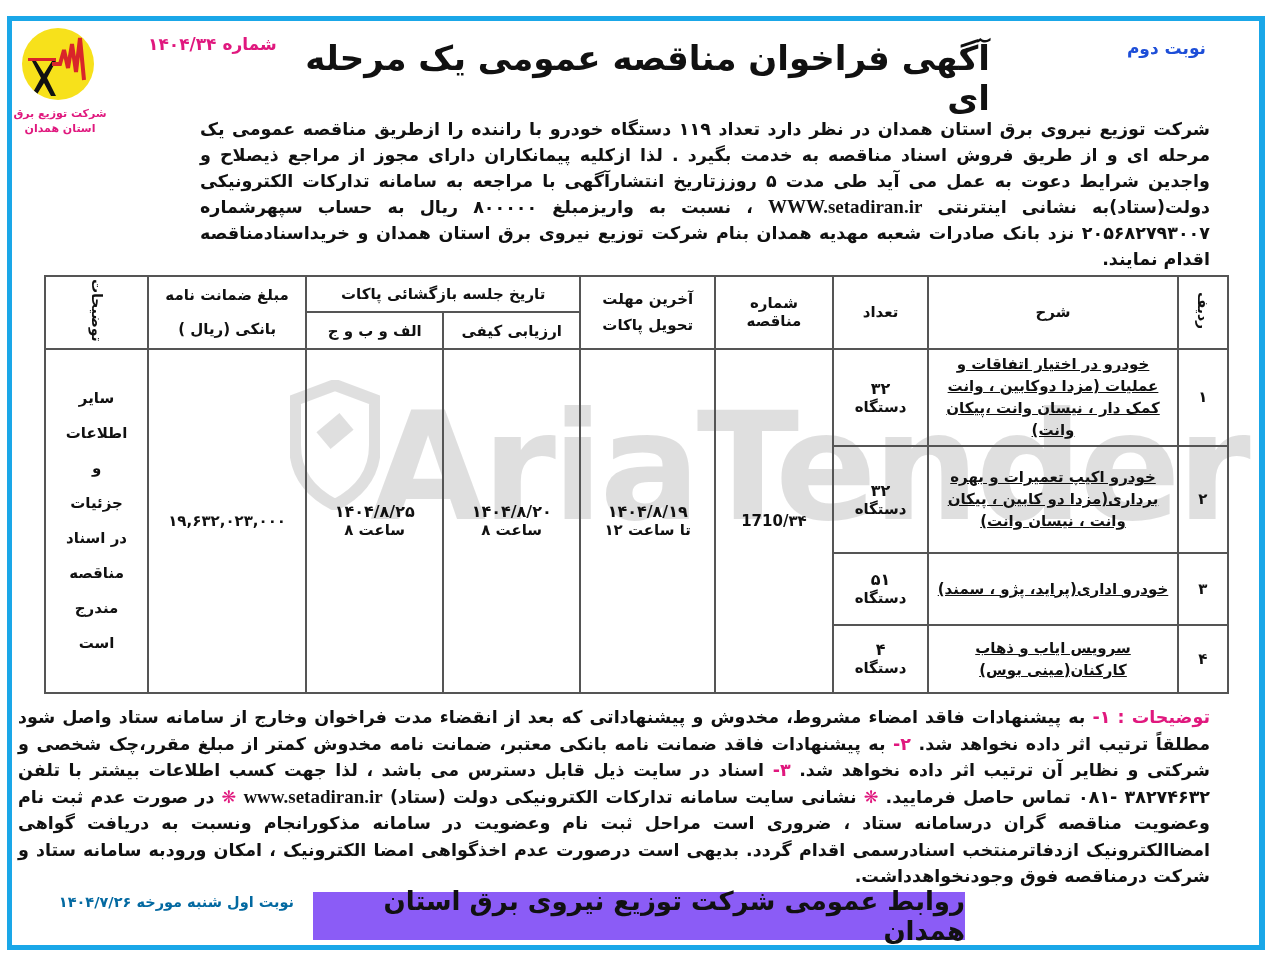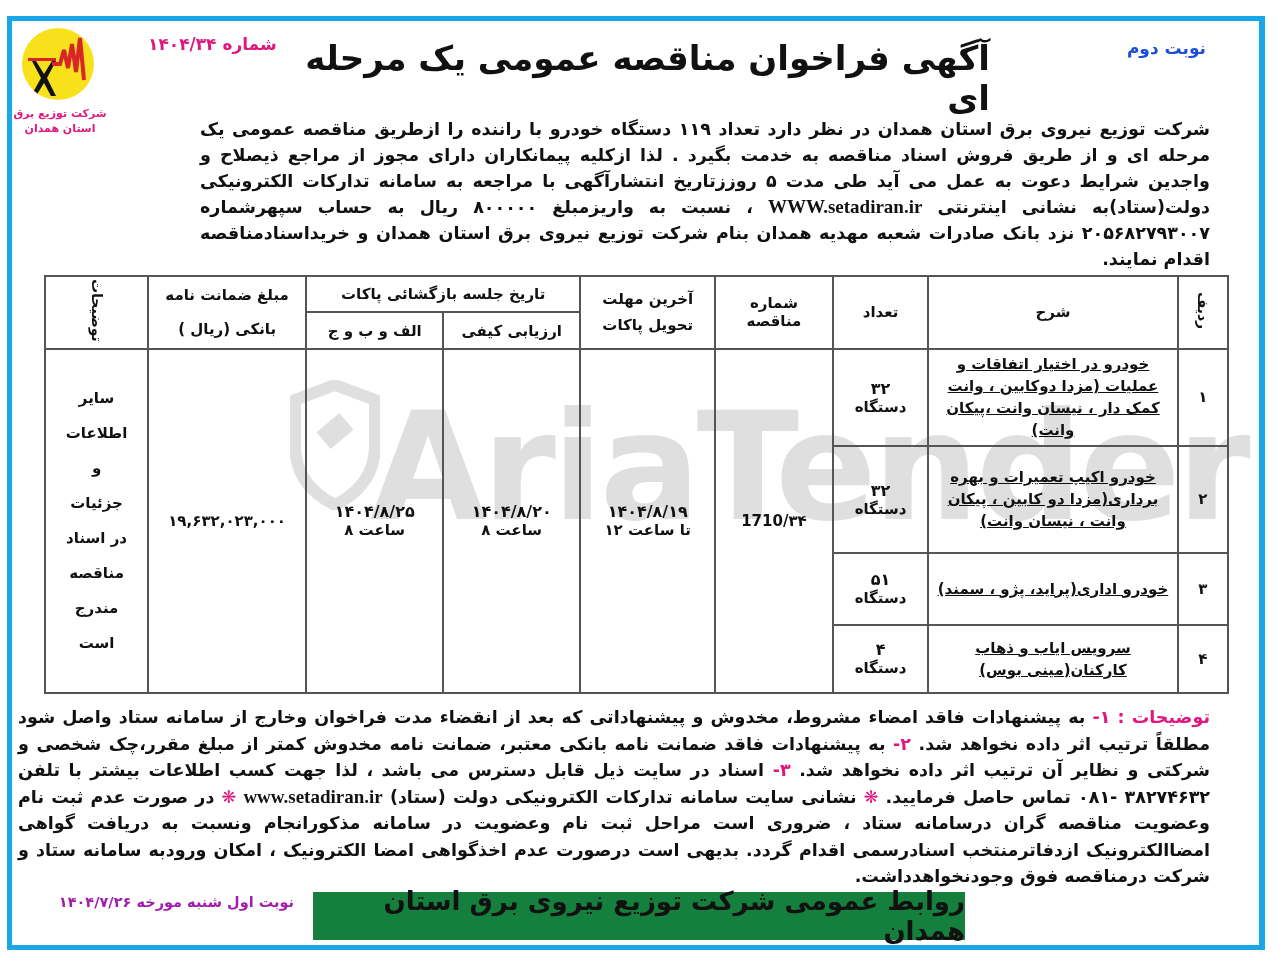--- a/index.html
+++ b/index.html
@@ -27,23 +27,23 @@
     .watermark { position:absolute; left:290px; top:380px; width:680px; height:220px; pointer-events:none; opacity:0.18; }
     .wm-text { position:absolute; left:80px; top:0; font-family:"DejaVu Sans", sans-serif; font-size:150px; font-weight:bold; color:#555; letter-spacing:-4px; }
     .wm-sub { position:absolute; left:0; top:150px; font-size:42px; color:#555; direction:rtl; letter-spacing:14px; }
 
     .notes { position:absolute; left:18px; right:74px; top:704px; direction:rtl; text-align:justify; font-size:17.5px; font-weight:bold; line-height:26.5px; }
     .notes .head { color:#e0187e; }
     .notes .num { color:#e0187e; }
     .notes .url { font-family:"Liberation Serif", serif; font-size:19px; }
     .notes .star { color:#e0187e; }
 
-    .footer-box { position:absolute; left:313px; top:892px; width:652px; height:48px; background:#15803d; display:flex; align-items:center; justify-content:center;
+    .footer-box { position:absolute; left:313px; top:892px; width:652px; height:48px; background:#8b5cf6; display:flex; align-items:center; justify-content:center;
                   font-size:26px; font-weight:bold; direction:rtl; }
-    .footer-dates { position:absolute; left:22px; top:890px; width:272px; color:#a21caf; font-size:14.5px; font-weight:bold; direction:rtl; text-align:right; line-height:25px; }
+    .footer-dates { position:absolute; left:22px; top:890px; width:272px; color:#0369a1; font-size:14.5px; font-weight:bold; direction:rtl; text-align:right; line-height:25px; }
   </style>
 </head>
 <body>
 
 <div class="frame"></div>
 
 <div class="logo">
   <svg width="72" height="72" viewBox="0 0 72 72">
     <rect x="6" y="30" width="28" height="3" fill="#d9252a"></rect>
     <path d="M10 33 L14 33 L22 46 L30 33 L34 33 L25 50 L34 68 L29 68 L22 55 L14 68 L9 68 L19 50 Z" fill="#111"></path>

